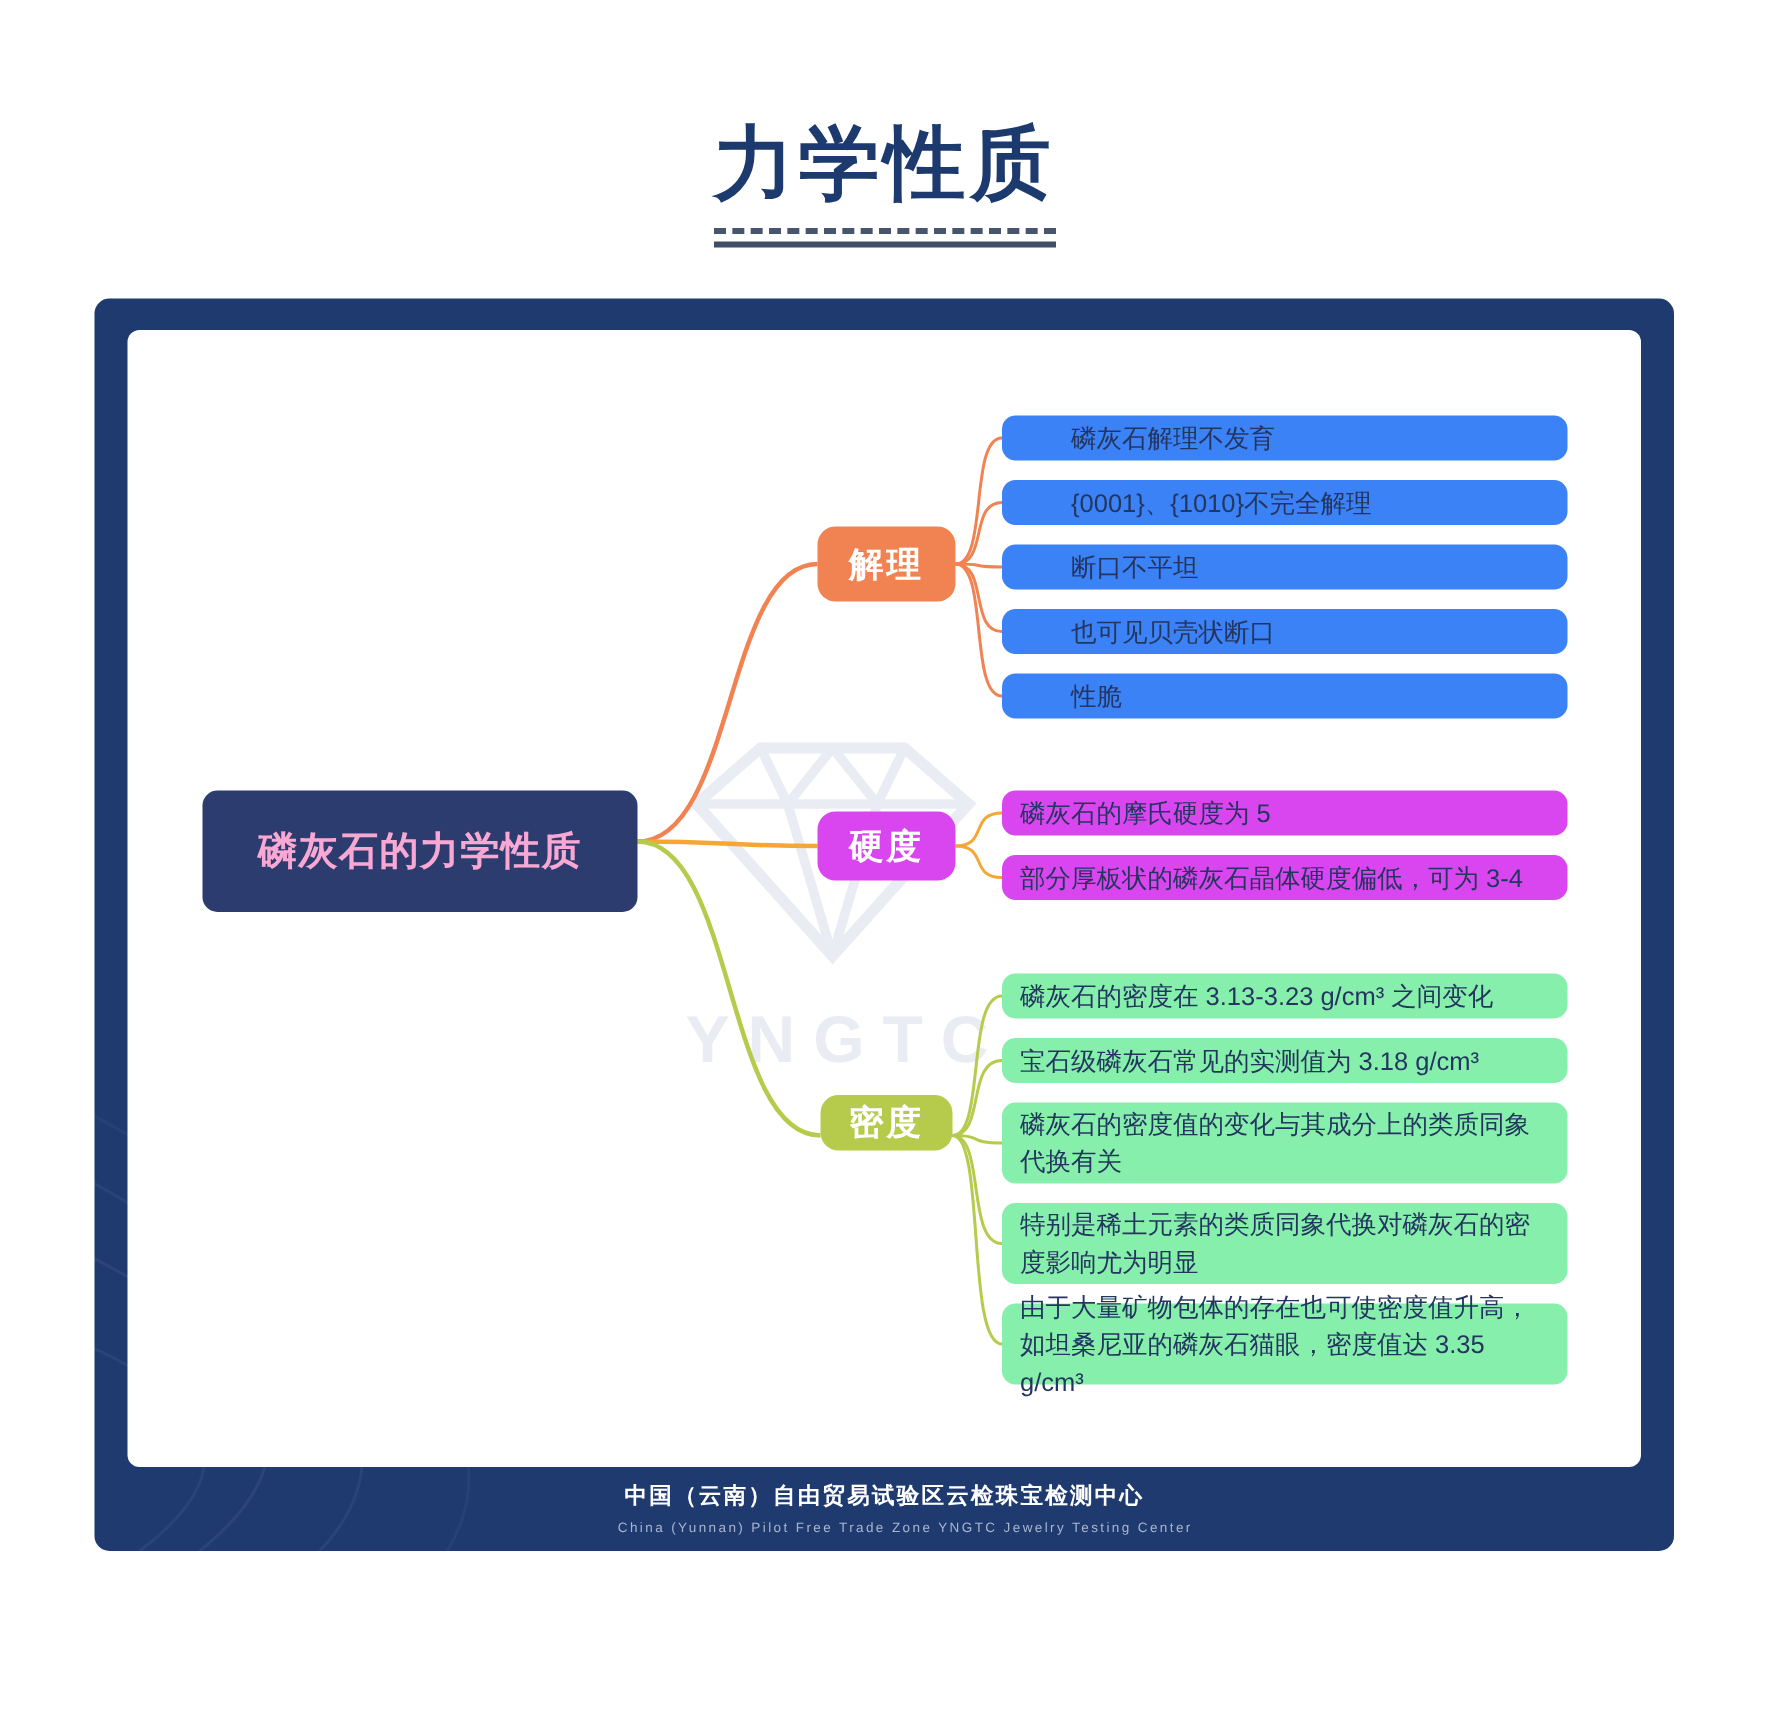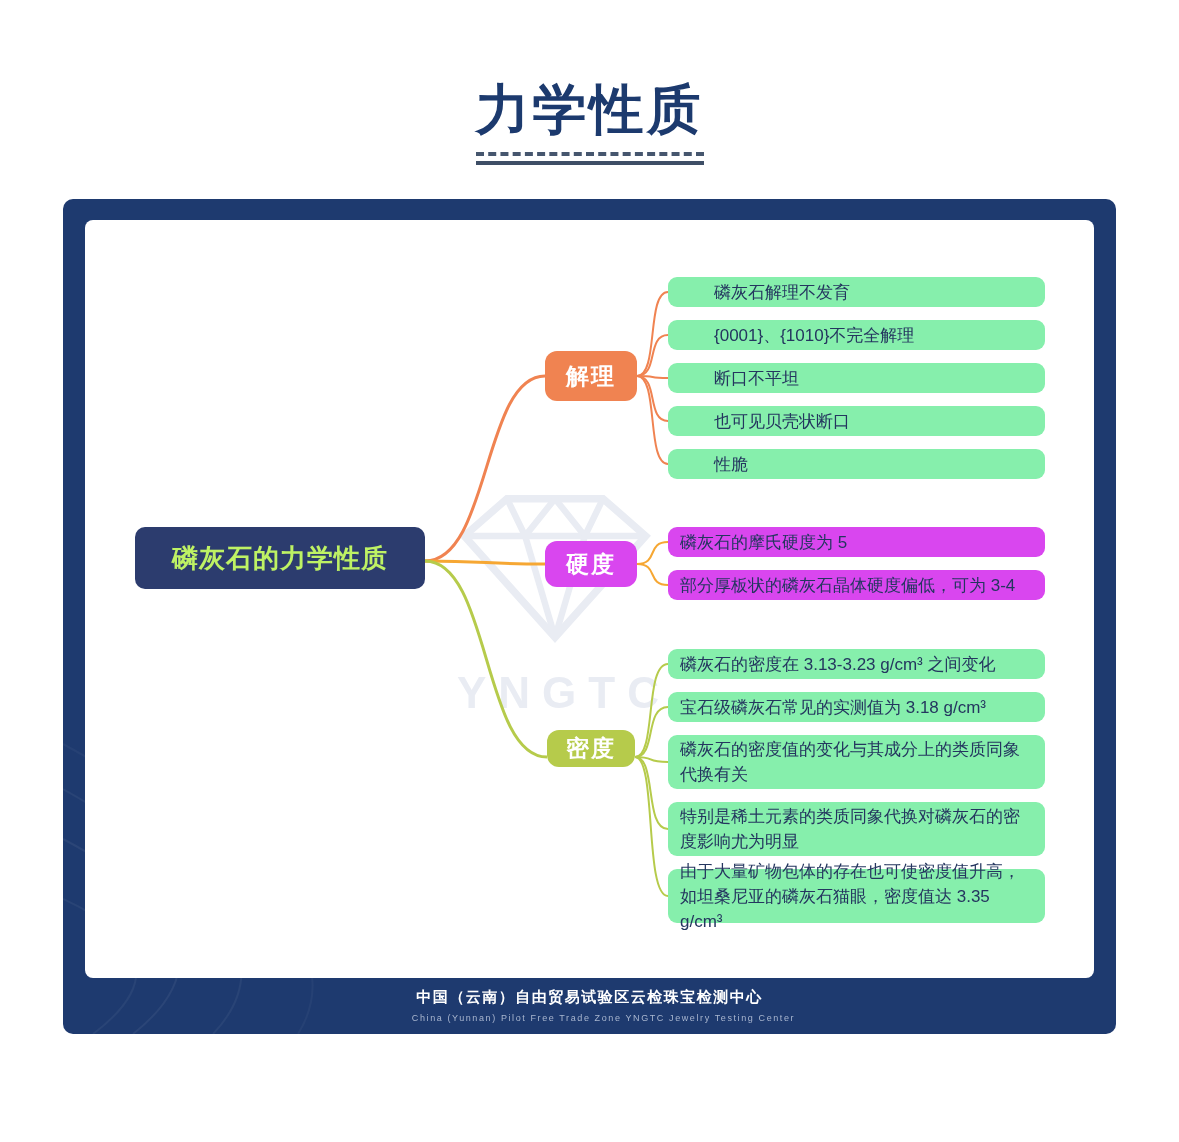--- a/index.html
+++ b/index.html
@@ -24,32 +24,32 @@
   
   .watermark { position:absolute; left:360px; top:268px; width:260px; text-align:left; z-index:0; }
   .wm-text { margin-top:16px; font-size:44px; font-weight:bold; letter-spacing:12px;
     color:#e9ecf3; padding-left:12px; }
 
   
   .connectors { position:absolute; left:0; top:0; width:1009px; height:758px; z-index:1; }
 
   
   .node { position:absolute; display:flex; align-items:center; justify-content:center; z-index:2; }
-  .root { left:50px; top:307px; width:290px; height:62px; background:#2c3c6e; border-radius:10px;
-    color:#bef264; font-size:26px; font-weight:bold; letter-spacing:1px; }
+  .root { left:50px; top:307px; width:290px; height:81px; background:#2c3c6e; border-radius:10px;
+    color:#f9a8d4; font-size:26px; font-weight:bold; letter-spacing:1px; }
   .branch { width:92px; border-radius:12px; color:#ffffff; font-size:23px; font-weight:bold; letter-spacing:2px; }
   .b0 { left:460px; top:131px; height:50px; background:#f08351; }
   .b1 { left:460px; top:321px; height:46px; background:#d946ef; }
   .b2 { left:462px; top:510px; height:37px; width:88px; background:#b6cb4b; }
 
   .leaf { position:absolute; left:583px; width:377px; display:flex; align-items:center;
     padding:0 12px; border-radius:9px; font-size:17px; color:#24365f; z-index:2; line-height:25px; }
   .one { height:30px; white-space:nowrap; }
   .two { height:54px; padding:13px 12px; }
-  .leaf-pink  { background:#86efac;padding-left:46px; }
+  .leaf-pink  { background:#3b82f6;padding-left:46px; }
   .leaf-cream { background:#d946ef; }
   .leaf-green { background:#86efac; }
 
   
   .footer { position:absolute; left:0; right:0; top:789px; text-align:center; }
   .footer-cn { color:#ffffff; font-size:15px; font-weight:bold; letter-spacing:1.5px; }
   .footer-en { color:#a9b6cf; font-size:9px; letter-spacing:1.6px; margin-top:6px;margin-left:28px; }
 </style>
 </head>
 <body>

